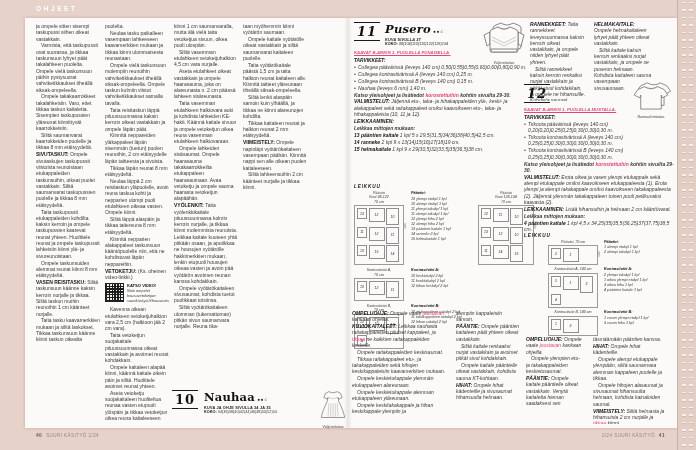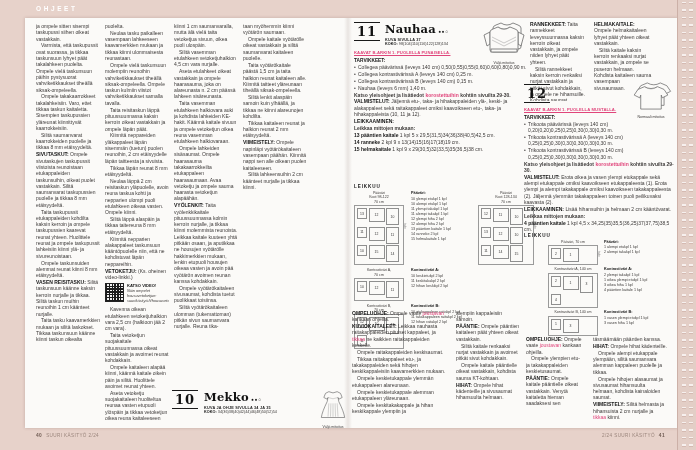--- a/index.html
+++ b/index.html
@@ -27,21 +27,21 @@
 .trow{display:flex;align-items:baseline;gap:2.5px;}
 .stitle{font-family:"DejaVu Serif",serif;font-weight:bold;font-size:11.5px;color:#111;letter-spacing:.2px;}
 .dots{font-size:4.6px;letter-spacing:.7px;color:#111;}
 .skuva{font-size:3.8px;font-weight:bold;letter-spacing:.2px;color:#222;margin-top:1.5px;}
 .skoko{font-size:3.8px;color:#3d3a39;margin-top:.5px;}
 .skoko b{color:#222;}
 .illus{text-align:center;}
 .fit{font-size:3.5px;color:#3d3a39;margin-top:.5px;}
 .mekko{position:absolute;left:147px;top:372px;width:176px;display:flex;gap:6px;align-items:flex-start;}
 .mekko .illus{margin-left:auto;}
-.rpage{position:absolute;left:348px;top:18px;width:330px;height:410px;}
+.rpage{position:absolute;left:348px;top:18px;width:330px;height:410px;font-style:italic;}
 .pintro{position:absolute;left:6px;top:4px;width:176px;}
 .pintro .illus{position:absolute;right:0;top:0;width:52px;}
 .tpaita .illus{position:absolute;right:0;top:-2px;width:46px;}
 .kaavat{font-size:4.2px;font-weight:bold;color:#e0457b;text-decoration:underline;margin:4px 0 3px 0;letter-spacing:.1px;}
 .pintro .kaavat{width:122px;}
 .tlabel{font-size:4.8px;font-weight:bold;color:#161616;margin-bottom:1px;}
 .bullet{padding-left:4px;position:relative;}
 .bullet::before{content:"•";position:absolute;left:0;top:0;}
 .pleikkuu{position:absolute;left:6px;top:166px;width:206px;}
 .llabel{font-size:4.6px;font-weight:bold;letter-spacing:.9px;color:#161616;margin-bottom:2px;}
@@ -142,21 +142,21 @@
         <p class="ind"><span>Silitä lenkit alaspäin samoin kuin ylhäällä, ja tikkaa ne kiinni alareunojen kohdilta.</span></p>
         <p class="ind"><span>Tikkaa kaitaleen reunat ja halkion reunat 2 mm etäisyydeltä.</span></p>
         <p><span class="lead">VIIMEISTELY: </span><span>Ompele napinläpi vyötärökaitaleen vasempaan päähän. Kiinnitä nappi sen alle oikean puolen kaitaleeseen.</span></p>
         <p class="ind"><span>Silitä lahkeensuihin 2 cm käänteet nurjalle ja tikkaa kiinni.</span></p>
       </div>
 
     <div class="mekko">
       <div class="num">10</div>
       <div class="tblock">
         <div class="trow">
-          <span class="stitle">Mekko</span>
+          <span class="stitle">Nauhaa</span>
           <span class="dots">●●○</span>
         </div>
         <div class="skuva">KUVA JA OHJE SIVULLA 34 JA 35</div>
         <div class="skoko"><b>KOKO:</b> <span>34(36)38(40)42(44)46(48)50(52)54</span></div>
       </div>
       <div class="illus">
         <svg width="30" height="30" viewBox="0 0 34 36">
           <g class="ln">
             <path d="M12,2 Q17,5 22,2 L26,4 28,9 24,11 23,9 24,14 Q30,26 31,33 L3,33 Q4,26 10,14 L11,9 10,11 6,9 8,4 Z"></path>
           </g>
@@ -168,21 +168,21 @@
     </div>
   </div>
 
   <div class="rpage">
 
     <div class="pintro">
       <div class="shead">
         <div class="num">11</div>
         <div class="tblock">
           <div class="trow">
-            <span class="stitle">Nauhaa</span>
+            <span class="stitle">Pusero</span>
             <span class="dots">●●○</span>
           </div>
           <div class="skuva">KUVA SIVULLA 37</div>
           <div class="skoko"><b>KOKO:</b> <span>98(104)110(116)122(128)134</span></div>
         </div>
         <div class="illus">
           <svg width="48" height="34" viewBox="0 0 48 34">
             <g class="ln">
               <g transform="translate(3,-2)">
                 <path d="M10,8 Q10,6 13,5 L18,3 Q24,7 30,3 L35,5 Q38,6 38,8 L38,27 Q38,29 35,29 L13,29 Q10,29 10,27 Z"></path>

